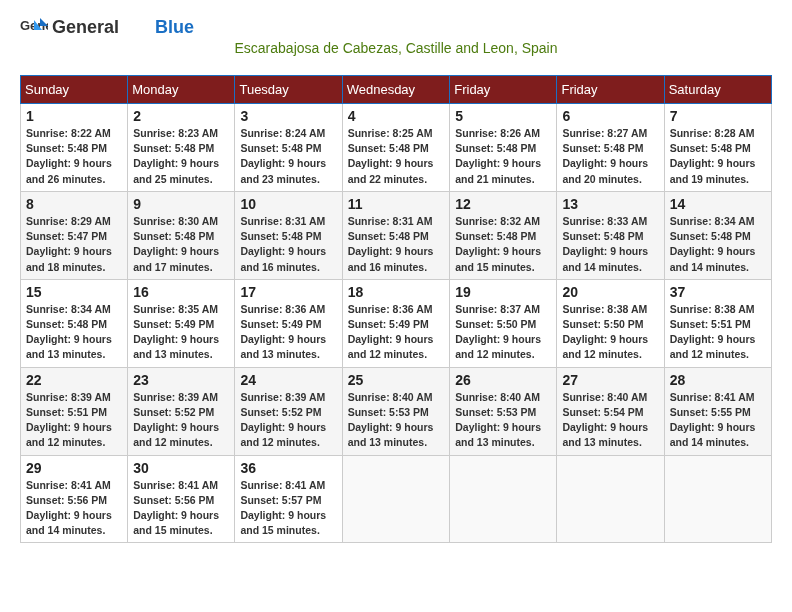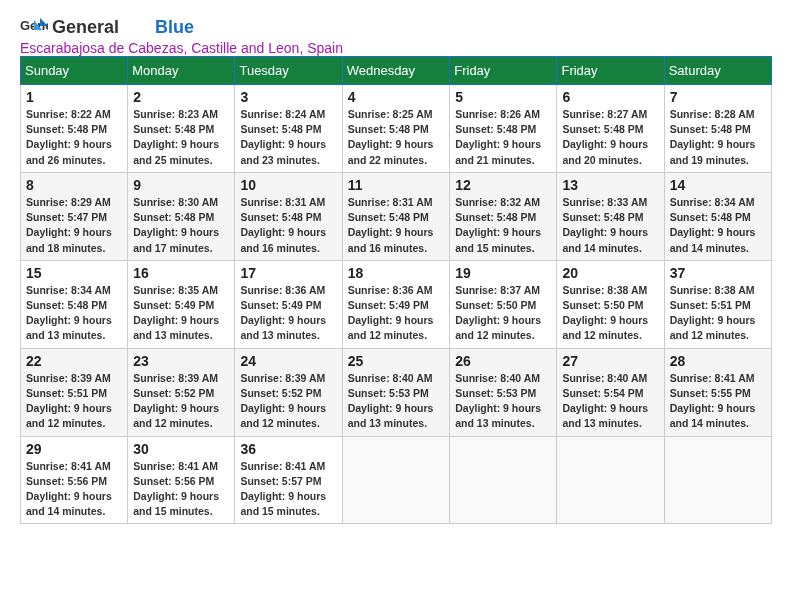--- a/index.html
+++ b/index.html
@@ -25,32 +25,32 @@
       width: 28px;
       height: 22px;
     }
     .month-title {
       font-size: 36px;
       font-weight: bold;
       color: #333;
       text-align: right;
     }
     .subtitle {
-      text-align: left;
+      text-align: center;
       font-size: 14px;
-      color: #a21caf;
-      margin-bottom: 0;
+      color: #4d7c0f;
+      margin-bottom: 19px;
     }
     .calendar {
       width: 100%;
       border-collapse: collapse;
       font-size: 11px;
     }
     .calendar th {
-      background: #15803d;
+      background: #7f1d1d;
       color: #fff;
       padding: 6px 4px;
       text-align: left;
       font-size: 13px;
       font-weight: normal;
       border: 1px solid #1a6fc4;
     }
     .calendar td {
       border: 1px solid #ccc;
       vertical-align: top;

